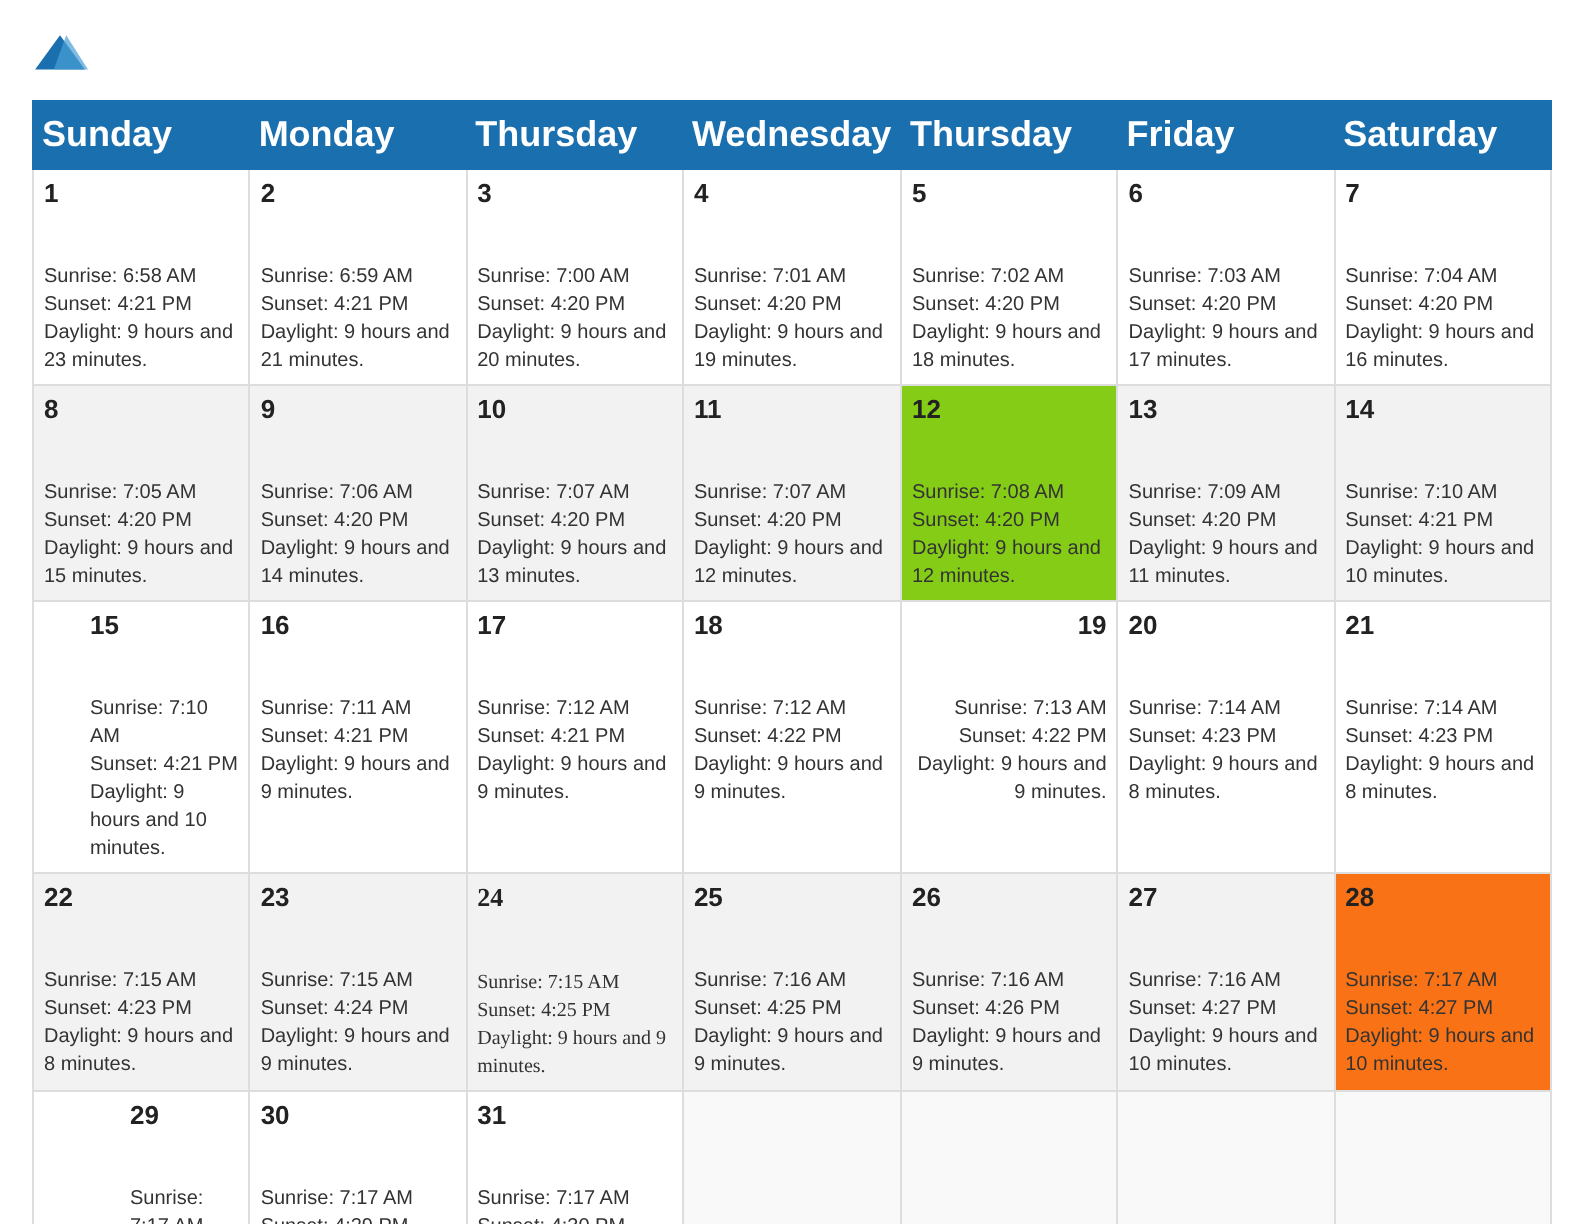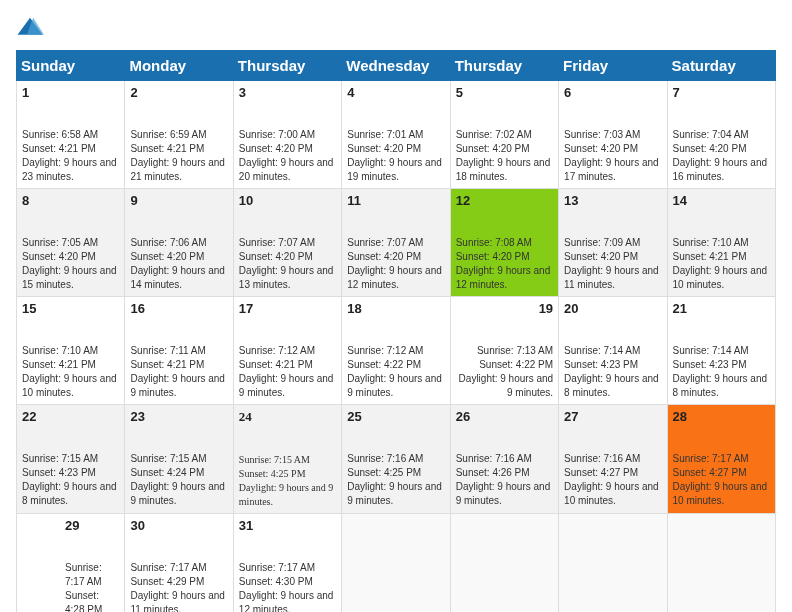--- a/index.html
+++ b/index.html
@@ -48,21 +48,21 @@
       color: #444;
     }
     .calendar {
       width: 100%;
       border-collapse: collapse;
       border: 1px solid #ccc;
     }
     .calendar th {
       background: #1a6faf;
       color: #fff;
-      font-size: 15px;
+      font-size: 18px;
       font-weight: bold;
       padding: 6px 4px;
       text-align: left;
       border: 1px solid #1a6faf;
     }
     .calendar td {
       vertical-align: top;
       padding: 4px 5px;
       border: 1px solid #ddd;
       font-size: 10.5px;
@@ -181,21 +181,21 @@
         <td style="background: rgb(242, 242, 242);">
           <span class="day-num">13</span>
           <div class="day-info">Sunrise: 7:09 AM<br>Sunset: 4:20 PM<br>Daylight: 9 hours and 11 minutes.</div>
         </td>
         <td style="background: rgb(242, 242, 242);">
           <span class="day-num">14</span>
           <div class="day-info">Sunrise: 7:10 AM<br>Sunset: 4:21 PM<br>Daylight: 9 hours and 10 minutes.</div>
         </td>
       </tr>
       <tr>
-        <td style="background: rgb(255, 255, 255);">
+        <td style="background: rgb(255, 255, 255); padding-left: 28px;">
           <span class="day-num">15</span>
           <div class="day-info">Sunrise: 7:10 AM<br>Sunset: 4:21 PM<br>Daylight: 9 hours and 10 minutes.</div>
         </td>
         <td style="background: rgb(255, 255, 255);">
           <span class="day-num">16</span>
           <div class="day-info">Sunrise: 7:11 AM<br>Sunset: 4:21 PM<br>Daylight: 9 hours and 9 minutes.</div>
         </td>
         <td style="background: rgb(255, 255, 255);">
           <span class="day-num">17</span>
           <div class="day-info">Sunrise: 7:12 AM<br>Sunset: 4:21 PM<br>Daylight: 9 hours and 9 minutes.</div>

